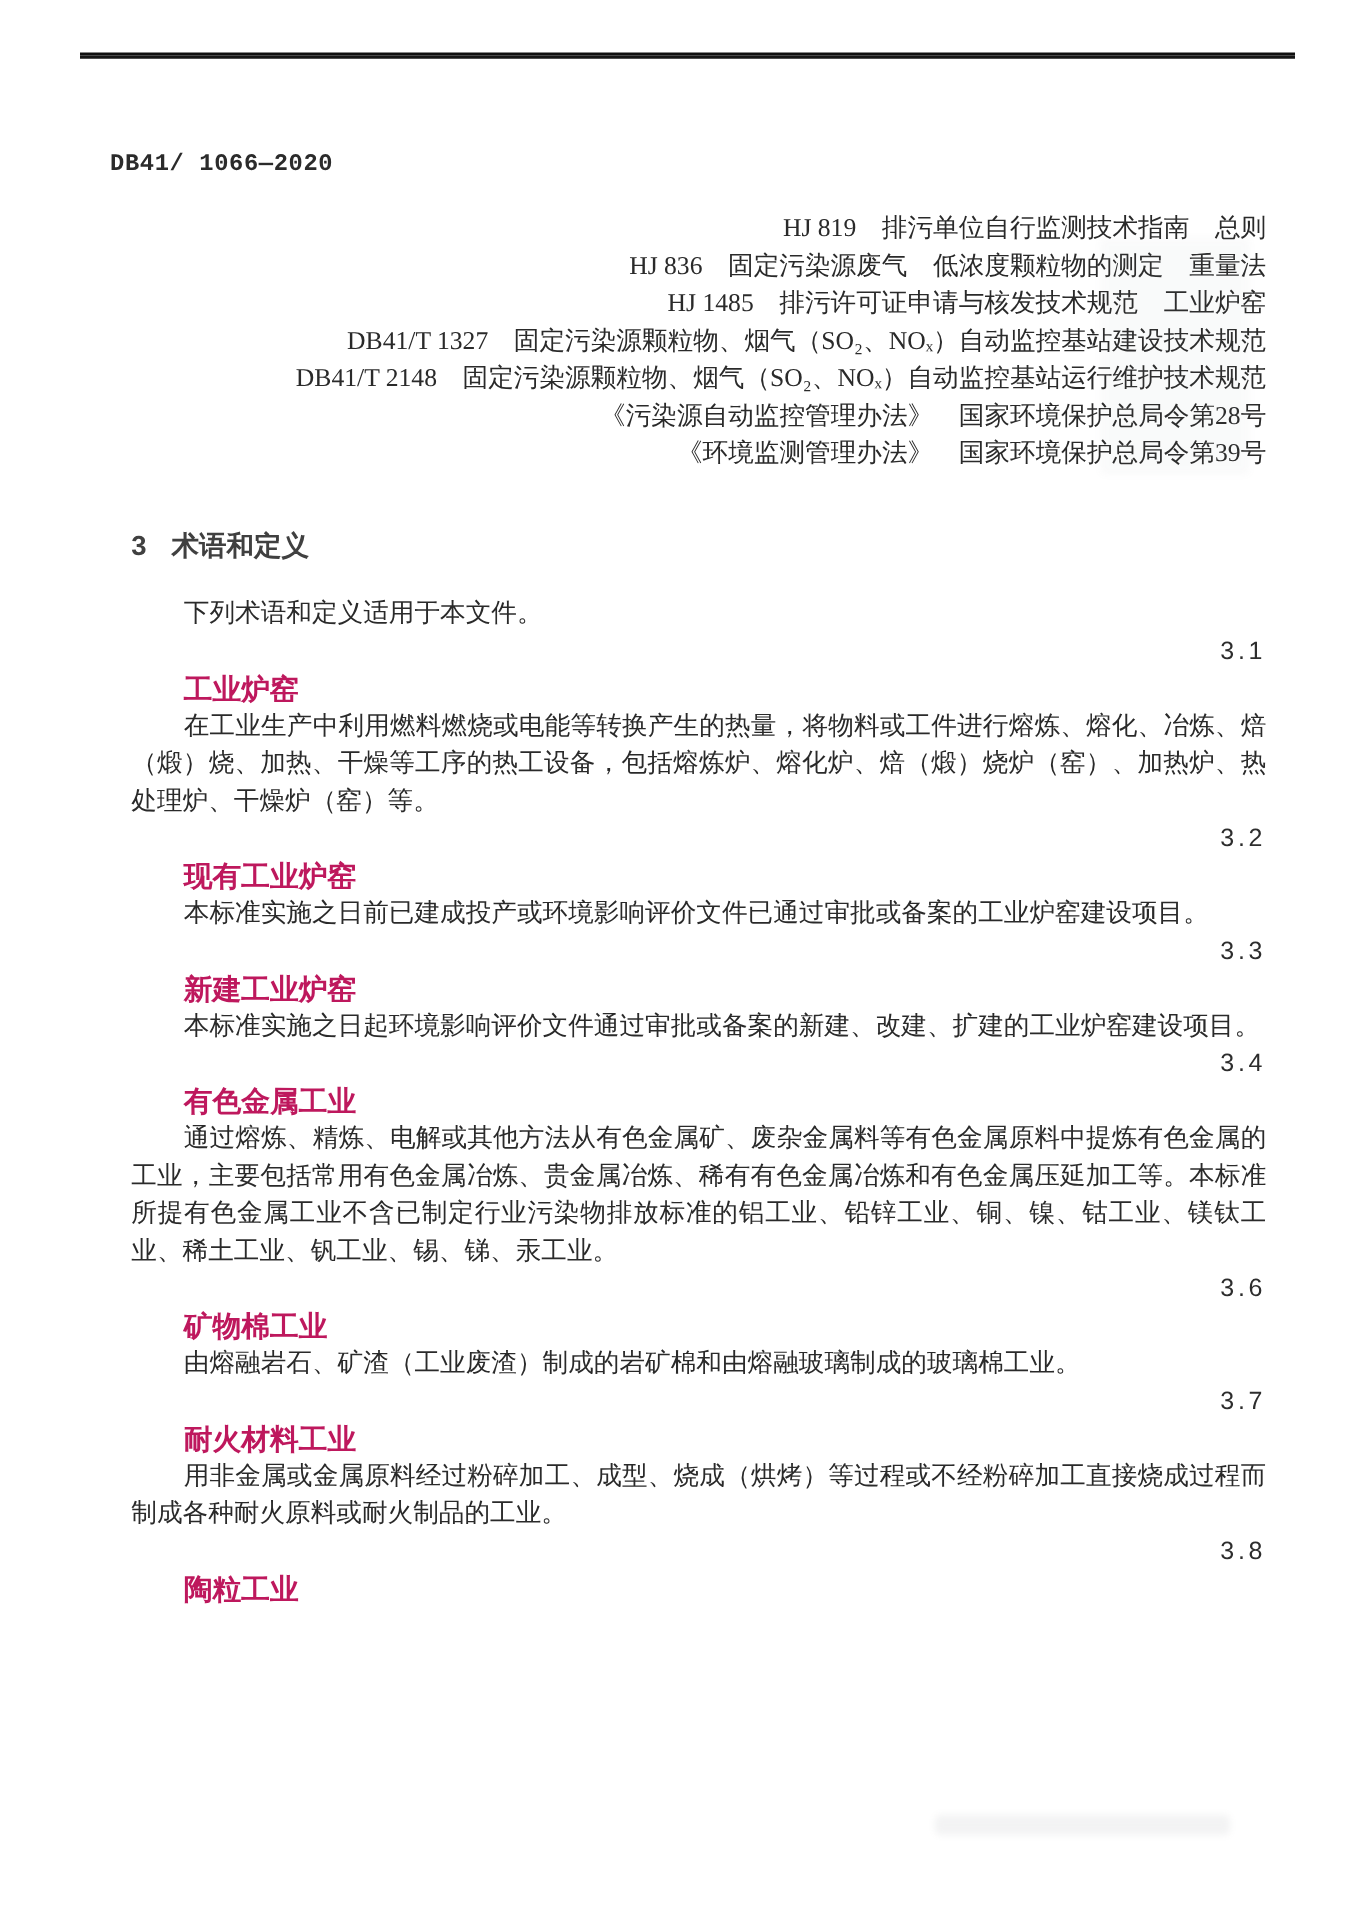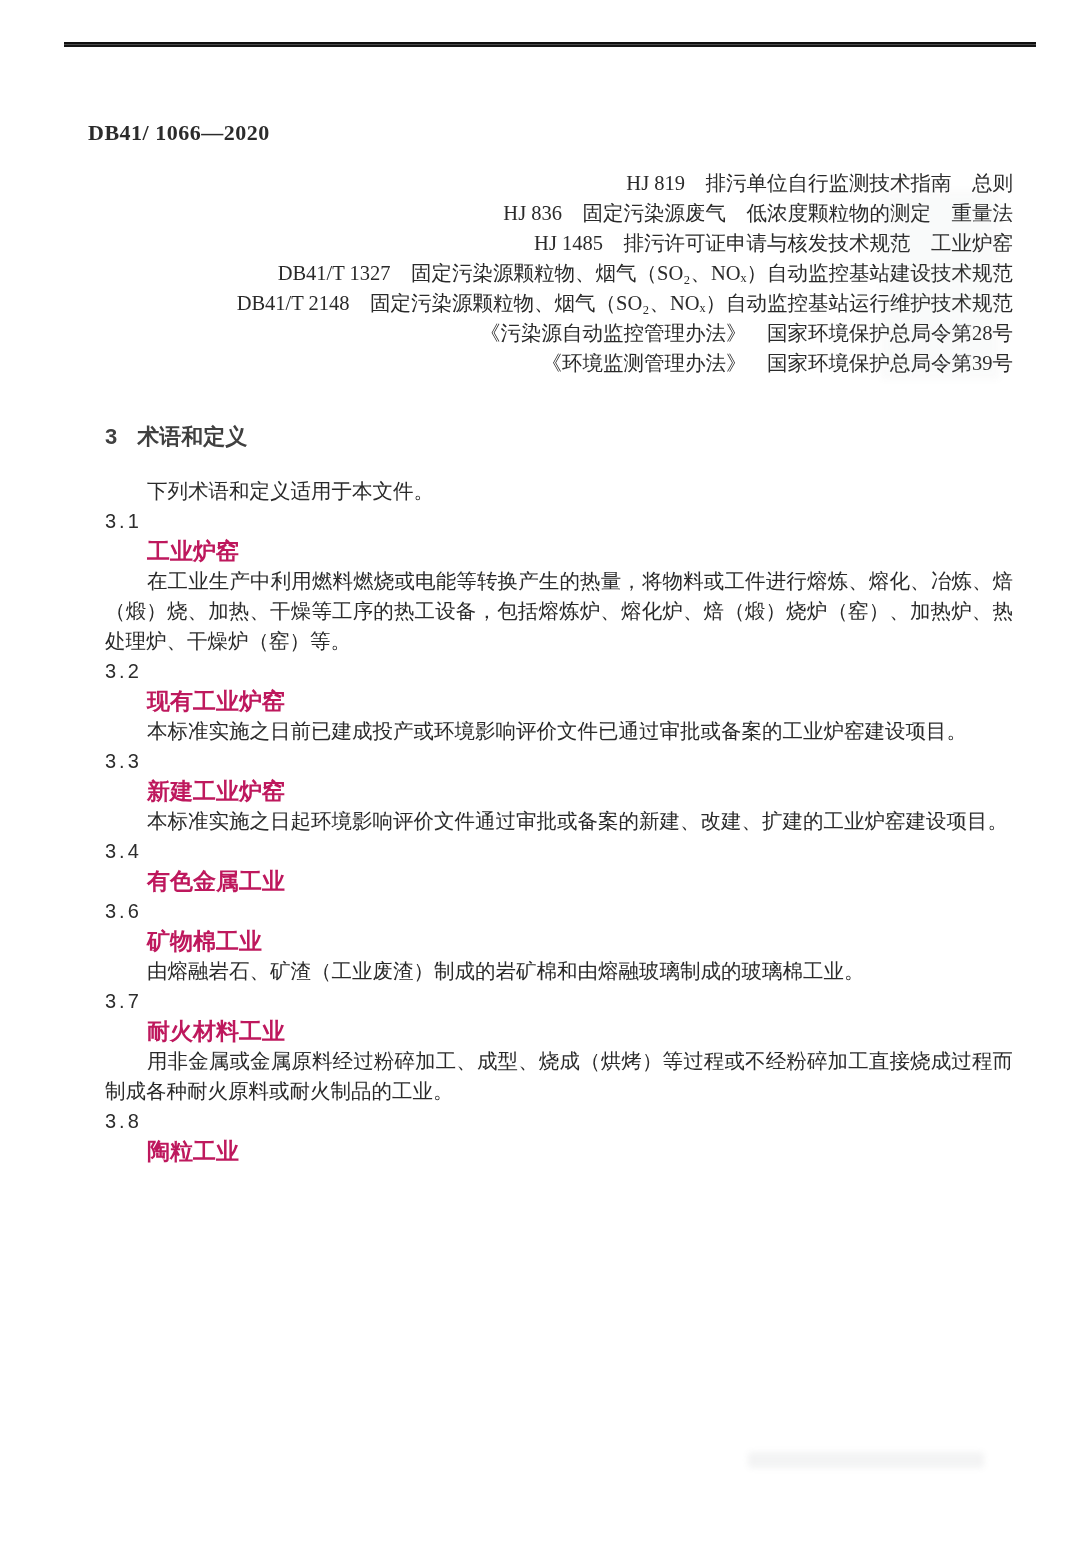--- a/index.html
+++ b/index.html
@@ -11,41 +11,41 @@
     font-family:"Liberation Serif","DejaVu Serif",serif;
     color:#2a2a2a;
   }
   .top-rule {
     position:absolute; left:64px; top:42px;
     width:972px; height:5px;
     background:linear-gradient(#101010 0 38%, #4a4a4a 38% 58%, #161616 58% 100%);
   }
   .doc-number {
     position:absolute; left:88px; top:120px;
-    font-family:Liberation Serif, serif;
-    font-weight:700; font-size:22px; letter-spacing:0.5px;
+    font-family:Liberation Mono, monospace;
+    font-weight:700; font-size:19px; letter-spacing:0.5px;
     color:#2b2b2b;
   }
   .content {
     position:absolute; left:105px; top:168px; width:908px;
     font-size:20.5px; line-height:30px;
   }
   .content p { margin:0; }
   .refs { padding-left:42px;text-align:right; }
   .ref-line { white-space:nowrap; }
   .sec-heading {
     margin:44px 0 0 0;
     font-family:"Liberation Sans","DejaVu Sans",sans-serif;
     font-size:22px; font-weight:700; line-height:30px; color:#404040;
   }
   .sec-num { display:inline-block; margin-right:20px; }
   .intro { margin-top:24px !important; text-indent:42px; }
   .term-num {
     font-family:"Liberation Sans","DejaVu Sans",sans-serif;
-    font-size:20px; letter-spacing:3px; color:#2d2d2d;
+    font-size:20px; letter-spacing:3px; color:#2d2d2d;text-align:right;
   }
   .term-name {
     margin-left:42px !important;
     font-family:"Liberation Sans","DejaVu Sans",sans-serif;
     font-weight:700; font-size:23px; color:#be185d;
   }
   .term-def { text-indent:42px; text-align:justify; }
   .artifact {
     position:absolute; background:#8a8f94;
     filter:blur(3px); border-radius:4px;
@@ -92,20 +92,21 @@
 
     <div class="term">
       <p class="term-num">3.3</p>
       <p class="term-name">新建工业炉窑</p>
       <p class="term-def">本标准实施之日起环境影响评价文件通过审批或备案的新建、改建、扩建的工业炉窑建设项目。</p>
     </div>
 
     <div class="term">
       <p class="term-num">3.4</p>
       <p class="term-name">有色金属工业</p>
+      <p class="term-def">通过熔炼、精炼、电解或其他方法从有色金属矿、废杂金属料等有色金属原料中提炼有色金属的工业，主要包括常用有色金属冶炼、贵金属冶炼、稀有有色金属冶炼和有色金属压延加工等。本标准所提有色金属工业不含已制定行业污染物排放标准的铝工业、铅锌工业、铜、镍、钴工业、镁钛工业、稀土工业、钒工业、锡、锑、汞工业。</p>
     </div>
 
 
     <div class="term">
       <p class="term-num">3.6</p>
       <p class="term-name">矿物棉工业</p>
       <p class="term-def">由熔融岩石、矿渣（工业废渣）制成的岩矿棉和由熔融玻璃制成的玻璃棉工业。</p>
     </div>
 
     <div class="term">

